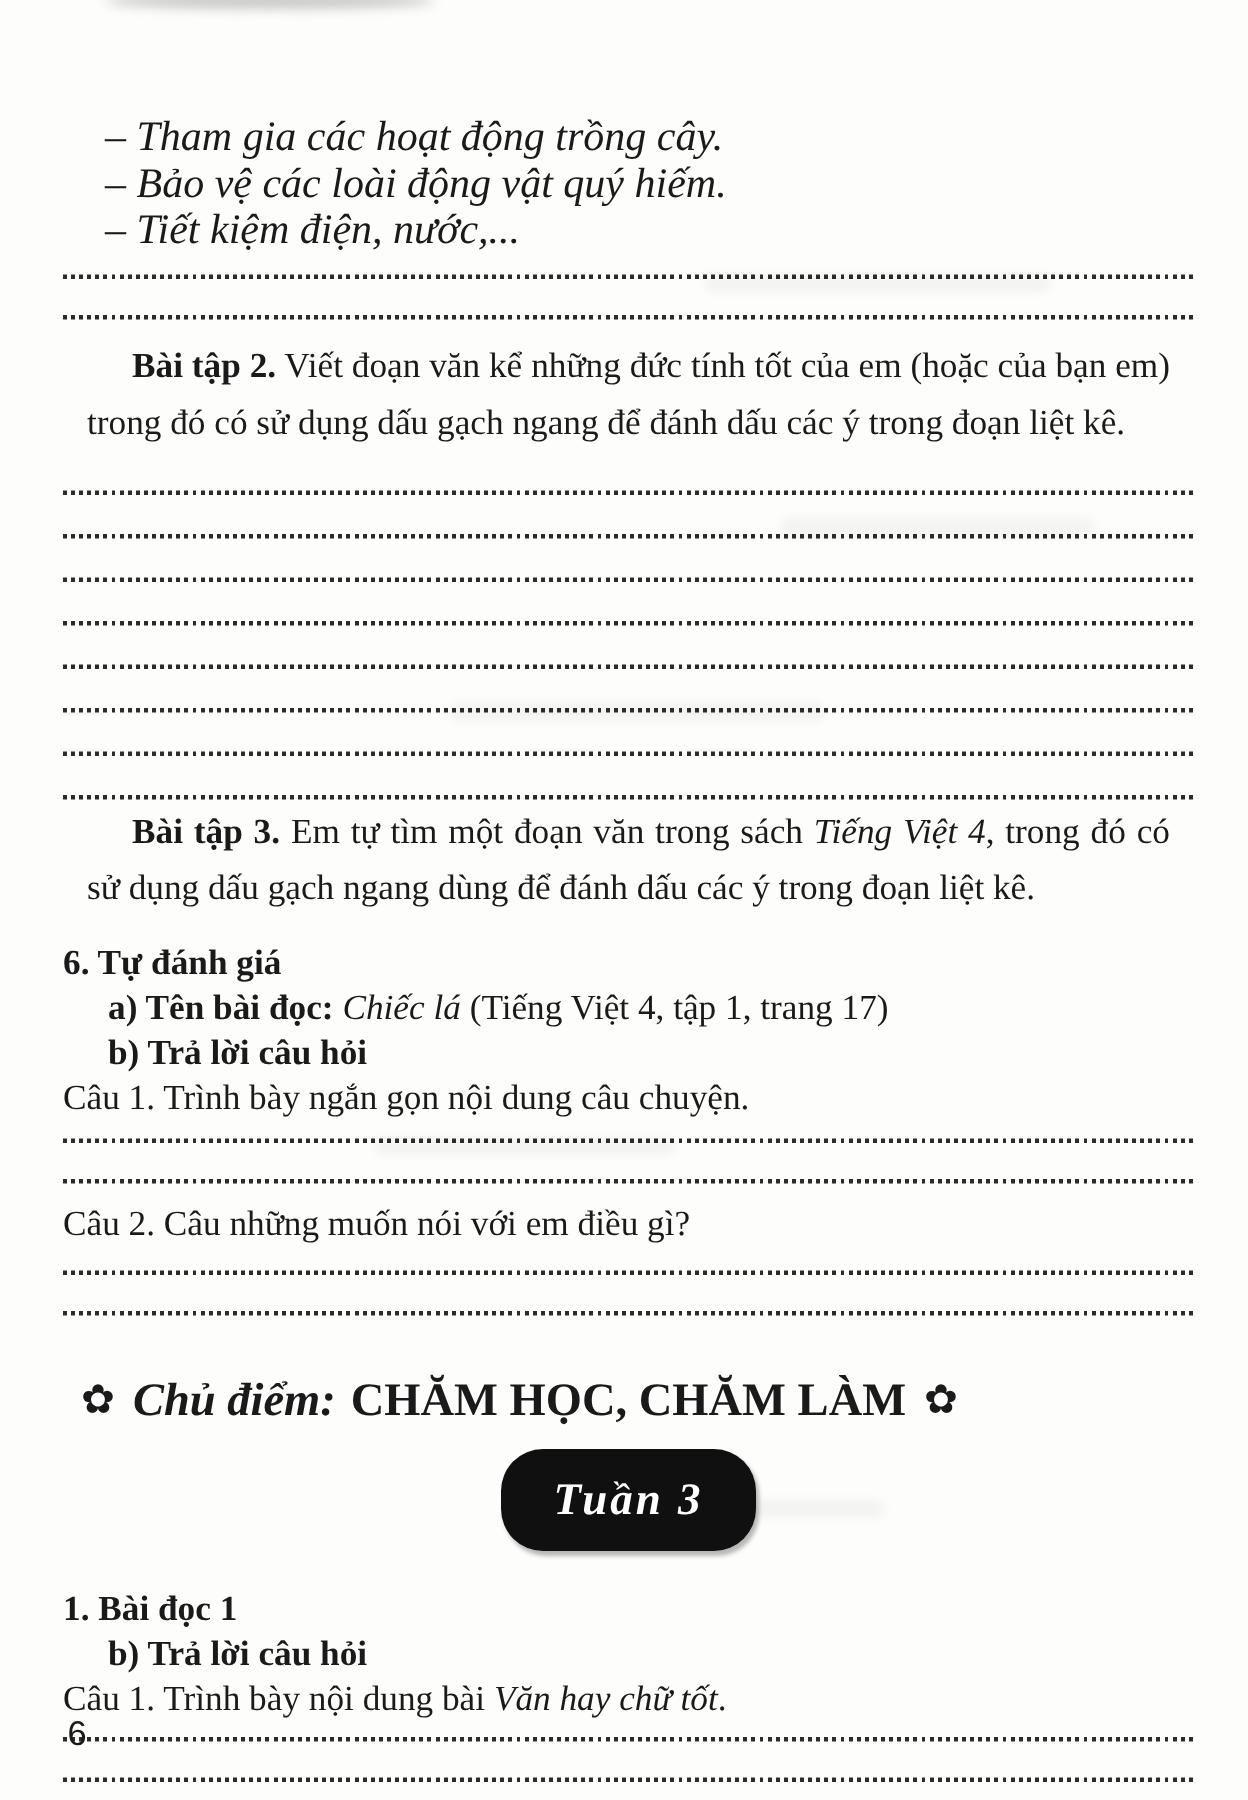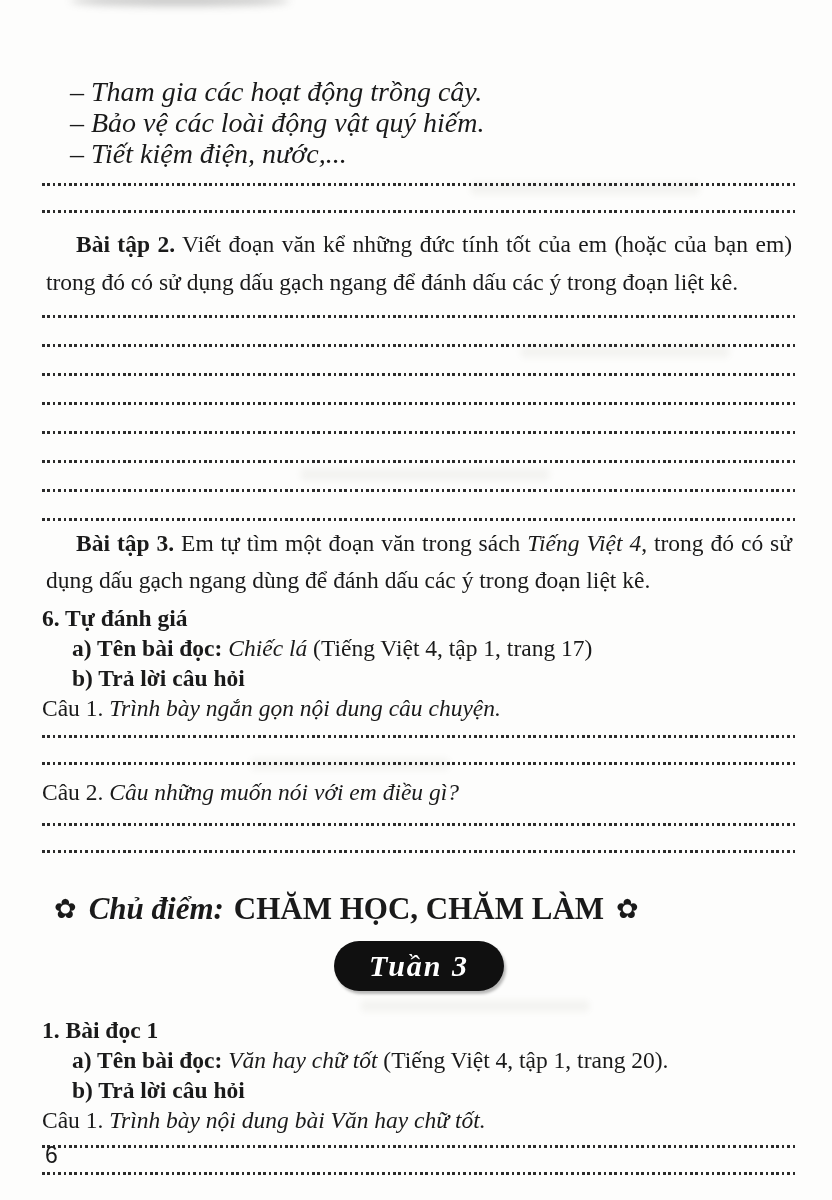--- a/index.html
+++ b/index.html
@@ -22,40 +22,40 @@
     background: repeating-linear-gradient(90deg, #2b2b2b 0 2.6px, transparent 2.6px 5.4px)
                 left bottom / 100% 3px no-repeat; }
   .g-intro   { margin-top:-10px; }
   .g-ex2     { margin-top:-16px; }
   .g-ex2 .dots-row { height:29px; }
   .g-q1      { margin-top:-12px; }
   .g-q2      { margin-top:-8px; }
   .g-r1q1    { margin-top:-14px; }
 
   
-  .para { margin:4px; font-size:23.5px; line-height:38px; text-indent:30px;
+  .para { margin:16px; font-size:23.5px; line-height:38px; text-indent:30px;
     text-align:justify; }
   .p-ex2 { margin-top:12px; }
   .p-ex3 { margin-top:4px; line-height:37px; }
   .line { font-size:23.5px; line-height:30px; }
   .indent { padding-left:30px; }
   .bold { font-weight:bold; }
-  .it { font-style:italic; }
+  .it { }
   .bold-it { font-weight:normal; font-style:italic; }
   .mt12 { margin-top:12px; }
 
   
   .theme-heading { margin-top:36px; font-weight:bold;
     font-size:31px; line-height:40px; white-space:nowrap; }
   .theme-heading .flower { font-family:"DejaVu Sans", sans-serif;
     font-size:27px; margin:0 12px; vertical-align:1px; }
   .theme-label { font-style:italic; margin-right:10px; }
 
   
-  .week-banner { width:170px; height:50px; margin:12px auto 0;
+  .week-banner { width:170px; height:68px; margin:12px auto 0;
     background: var(--banner_bg, #101010); border-radius:28px;
     color: var(--banner_text, #ffffff);
     display:flex; align-items:center; justify-content:center;
     font-size:30px; font-weight:bold; font-style:italic;
     letter-spacing:2px; box-shadow: 2px 3px 3px rgba(0,0,0,.28); }
 
   .reading-title { margin-top:24px; }
 
   
   .page-num { position:absolute; left:45px; top:1142px;
@@ -131,21 +131,20 @@
     </div>
 
   <div class="theme-heading"><span class="flower">✿</span><span class="theme-label">Chủ điểm:</span><span>CHĂM HỌC, CHĂM LÀM</span><span class="flower">✿</span></div>
 
   <div class="week-banner">
       <span>Tuần 3</span>
     </div>
 
   <div class="line bold reading-title">1. Bài đọc 1</div>
 
-  <div class="line indent"><b>a) Tên bài đọc: </b><span class="bold-it">Văn hay chữ tốt</span><span> (Tiếng Việt 4, tập 1, trang 20).</span></div>
 
   <div class="line indent bold">b) Trả lời câu hỏi</div>
 
   <div class="line"><span>Câu 1. </span><span class="it">Trình bày nội dung bài </span><span class="bold-it">Văn hay chữ tốt</span><span class="it">.</span></div>
 
   <div class="dots-group g-r1q1">
     <div class="dots-row"></div>
   <div class="dots-row"></div>
     </div>
 

